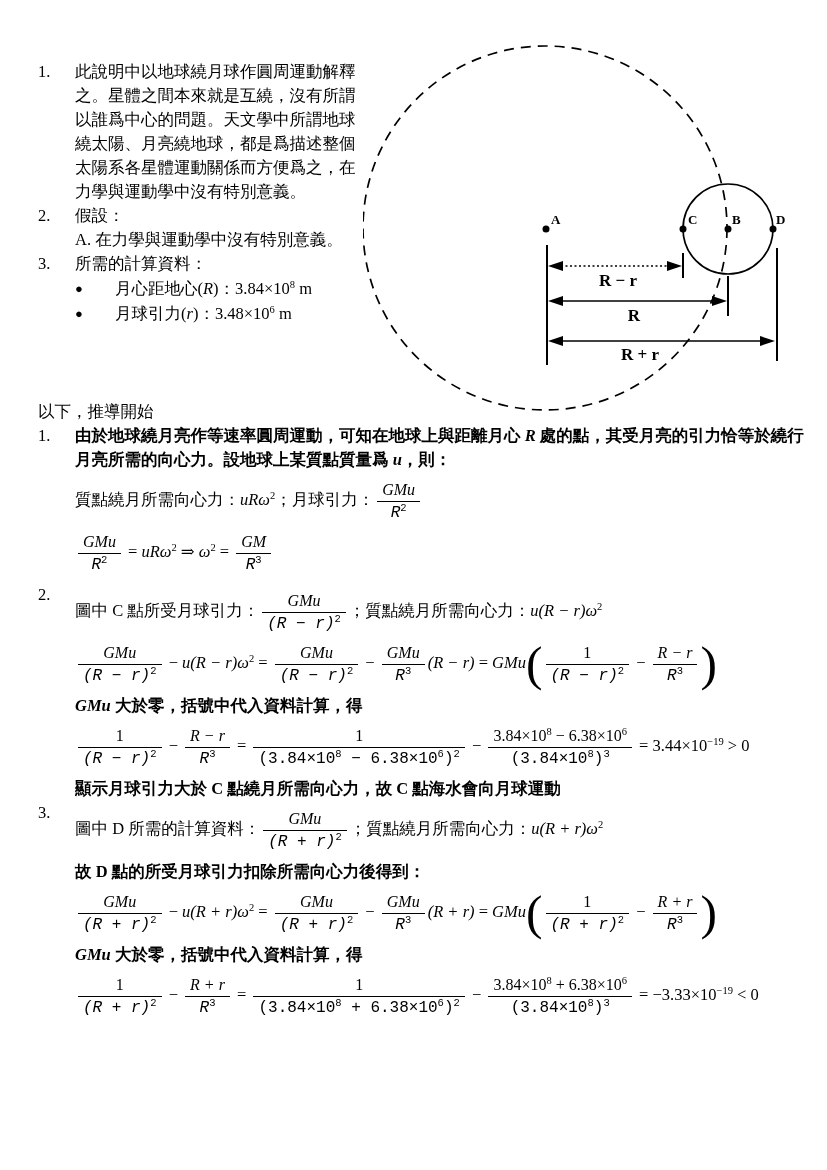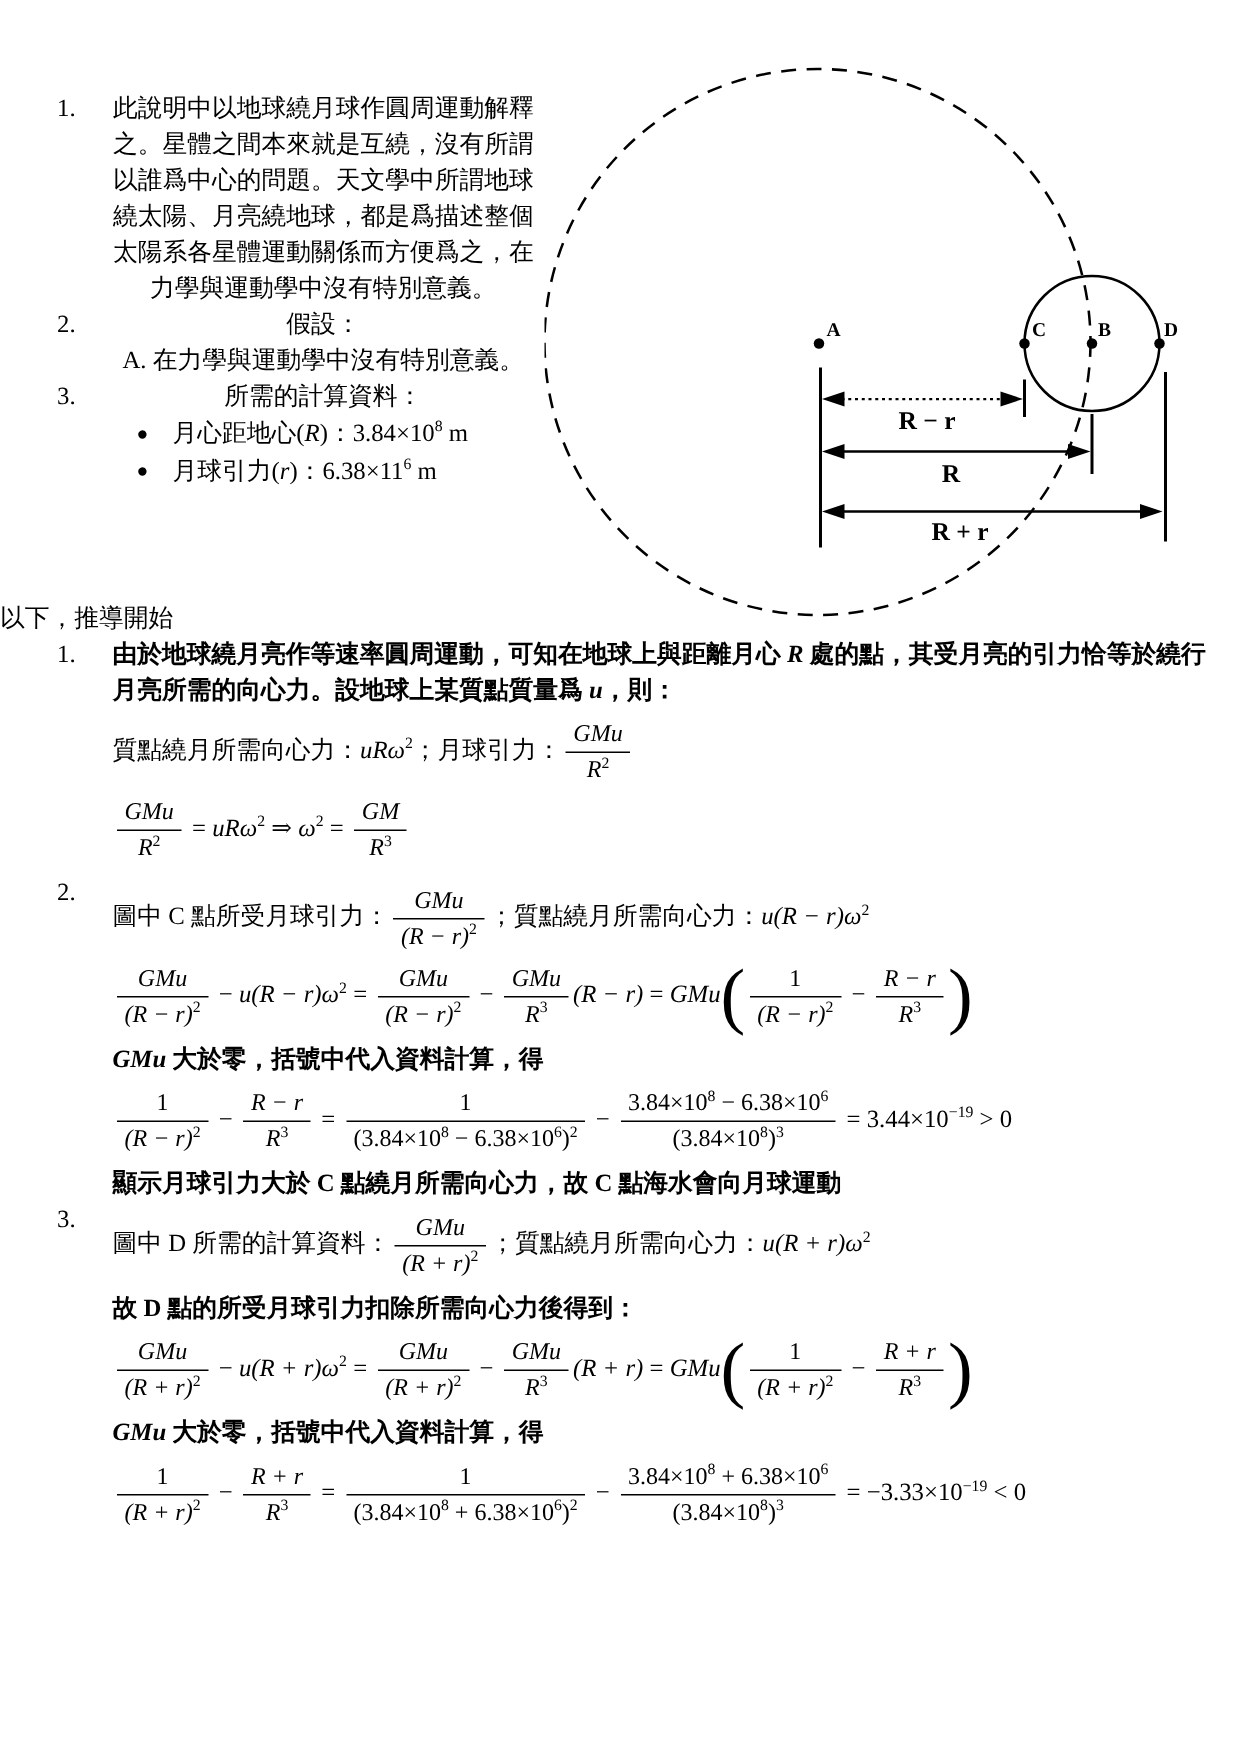--- a/index.html
+++ b/index.html
@@ -4,33 +4,33 @@
 <style>
   html,body{margin:0;padding:0;background:#fff;}
   .page{position:relative;width:827px;height:1170px;background:#fff;color:#000;
         font-family:"Liberation Serif","DejaVu Serif",serif;font-size:16.5px;line-height:24px;overflow:hidden;}
   .figure{position:absolute;left:363px;top:36px;width:460px;height:380px;}
   .topwrap{padding-top:60px;min-height:340px;}
   .intro{margin-left:38px;width:320px;}
   .li{display:flex;}
   .li .num{width:37px;flex:none;}
   .li .body{flex:1;}
-  .intro .body{width:281px;flex:none;text-align:center;}
+  .intro .body{width:281px;flex:none;}
   .bullet-row{display:flex;margin:1px 0;}
   .bullet-row .bullet{width:40px;flex:none;font-size:13px;}
-  .startline{}
+  .startline{margin-left:38px;}
   .deriv{margin-left:38px;padding-right:12px;}
   .deriv .body{padding-right:4px;}
   .para{margin:0;font-weight:bold;}
   .eq{margin:7px 0;}
   .vit{font-style:italic;}
   sup{font-size:10.5px;vertical-align:super;line-height:0;}
   .frac{display:inline-block;vertical-align:middle;text-align:center;margin:0 3px;}
   .fnum{display:block;border-bottom:1px solid #000;padding:0 5px 1px;line-height:21px;font-size:16px;}
-  .fden{display:block;padding:1px 5px 0;line-height:21px;font-size:16px;}
+  .fden{display:block;padding:1px 5px 0;line-height:21px;font-size:16px;font-family:Liberation Mono, monospace;}
   .pgroup{display:inline-flex;align-items:center;vertical-align:middle;}
   .bigparen{font-size:300%;font-weight:400;line-height:0.85;font-family:"Liberation Serif",serif;}
   svg text{fill:#000;}
   .dimlabel{font:bold 17px "Liberation Serif",serif;}
   .ptlabel{font:bold 13px "Liberation Serif",serif;}
 </style>
 </head>
 <body>
 
 <div class="page">
@@ -90,21 +90,21 @@
       <div class="li">
         <span class="num">3.</span>
         <div class="body">
           <div>所需的計算資料：</div>
           <div class="bullet-row">
             <span class="bullet">●</span>
             <span><span>月心距地心(</span><span class="vit">R</span><span>)：</span><span>3.84×10</span><sup>8</sup><span> m</span></span>
           </div>
           <div class="bullet-row">
             <span class="bullet">●</span>
-            <span><span>月球引力(</span><span class="vit">r</span><span>)：</span><span>6.38×11</span><sup>6</sup><span> m</span></span>
+            <span><span>月球引力(</span><span class="vit">r</span><span>)：</span><span>3.48×10</span><sup>6</sup><span> m</span></span>
           </div>
         </div>
       </div>
     </div>
   </div>
 
   <div class="startline">以下，推導開始</div>
 
   <div class="deriv">
     <div class="li">

